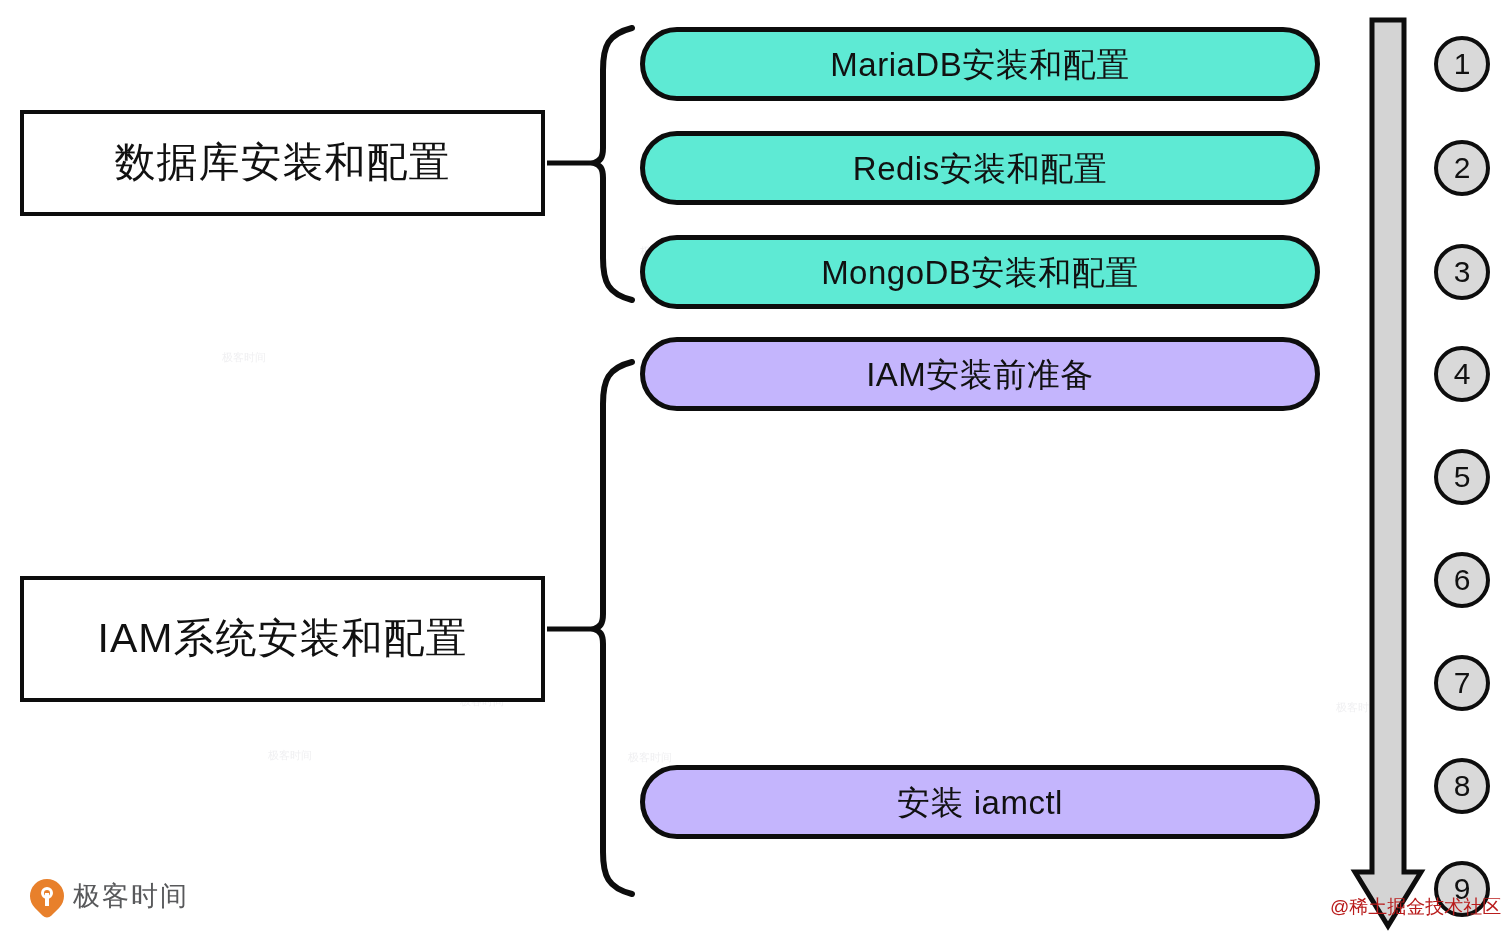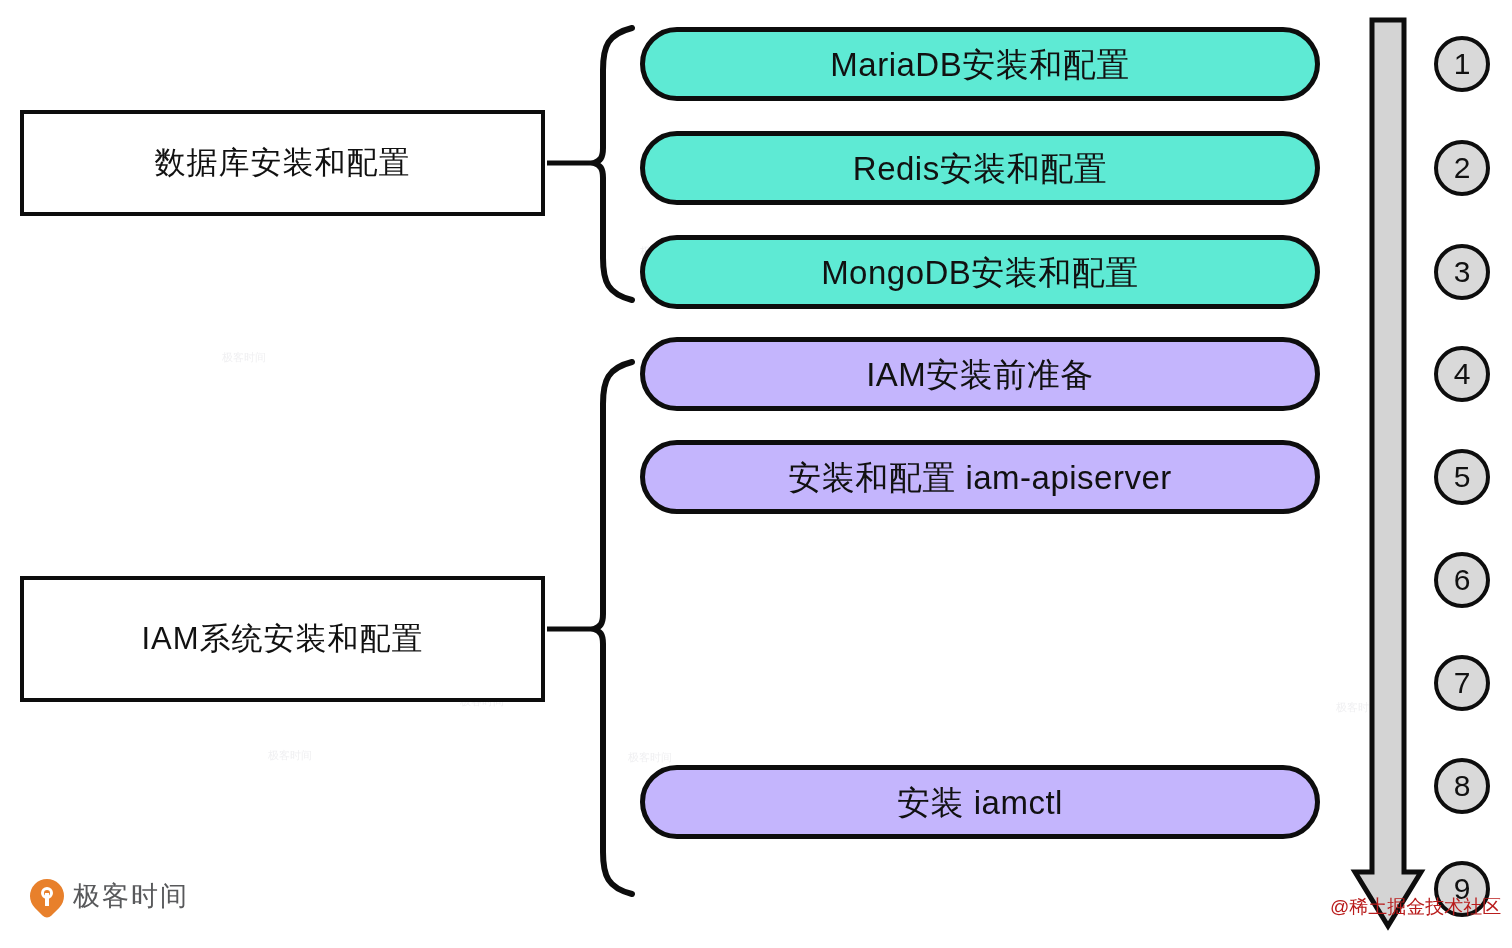--- a/index.html
+++ b/index.html
@@ -24,21 +24,21 @@
     box-sizing: border-box;
     border: 4px solid #0d0d0d;
     background: #ffffff;
     display: flex;
     align-items: center;
     justify-content: center;
     color: #111111;
     letter-spacing: 1px;
   }
   .parent-box .plabel {
-    font-size: 31px;
+    font-size: 41px;
     line-height: 1.1;
     white-space: nowrap;
   }
   #parent-db   { left: 20px; top: 110px; width: 525px; height: 106px; }
   #parent-iam  { left: 20px; top: 576px; width: 525px; height: 126px; }
 
   
   .pill {
     position: absolute;
     left: 640px;
@@ -209,23 +209,20 @@
   <div class="pill tinted" style="top:131px;">
     <span class="clabel">Redis安装和配置</span>
   </div>
   <div class="pill tinted" style="top:235px;">
     <span class="clabel">MongoDB安装和配置</span>
   </div>
 
   <div class="pill" style="top:337px;">
     <span class="clabel">IAM安装前准备</span>
   </div>
-  <div class="pill" style="top:440px;">
-    <span class="clabel">安装和配置 iam-apiserver</span>
-  </div>
   <div class="pill" style="top:749px;margin-top:16px;">
     <span class="clabel">安装 iamctl</span>
   </div>
 
   <div class="num-circle" style="top:36px;">1</div>
   <div class="num-circle" style="top:140px;">2</div>
   <div class="num-circle" style="top:244px;">3</div>
   <div class="num-circle" style="top:346px;">4</div>
   <div class="num-circle" style="top:449px;">5</div>
   <div class="num-circle" style="top:552px;">6</div>

